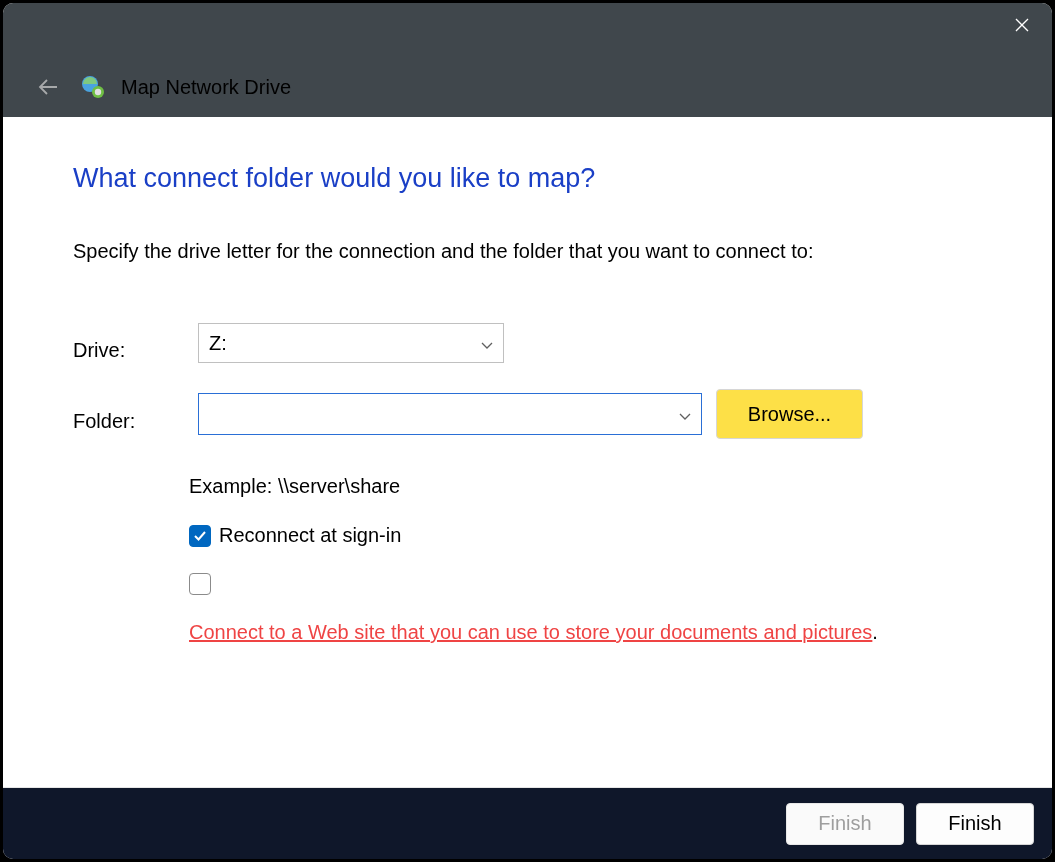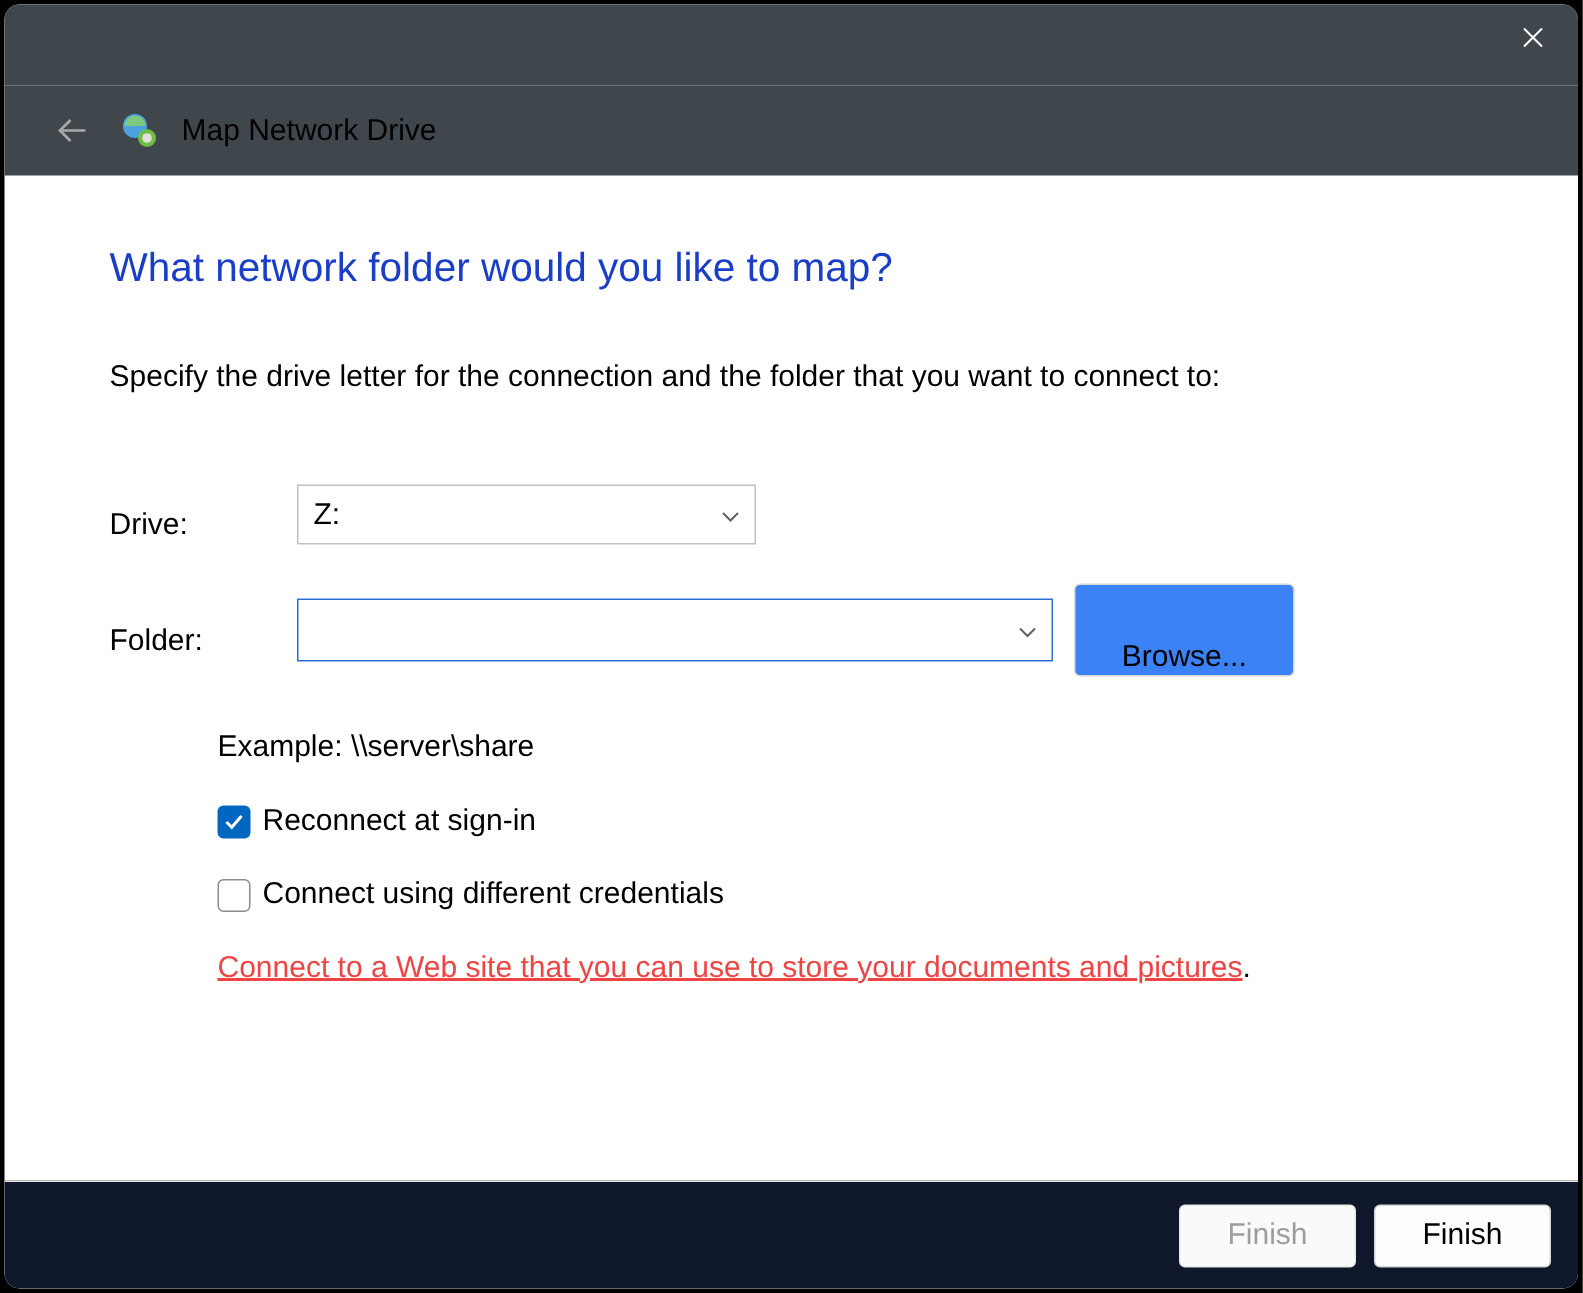--- a/index.html
+++ b/index.html
@@ -106,34 +106,34 @@
     display: flex;
     align-items: center;
     gap: 14px;
   }
   .folder-combo {
     width: 504px;
     height: 42px;
     border: 1px solid #2a6fd6;
   }
   .browse-btn {
-    width: 147px; height: 62px;
+    width: 147px; height: 50px;
     border: 1px solid #d6d6d6;
-    background: #3b82f6;
-    display: flex;
-    align-items: flex-end;
+    background: #fde047;
+    display: flex;
+    align-items: center;
     justify-content: center;
     font-size: 20px;
     color: #000;
     border-radius: 4px;
     cursor: pointer;
   }
   .sub-block {
     margin-top: 36px;
-    margin-left: 72px;
+    margin-left: 116px;
     display: flex;
     flex-direction: column;
     gap: 26px;
     font-size: 20px;
   }
   .example { color: #000; }
   .check-row {
     display: flex;
     align-items: center;
     gap: 8px;
@@ -215,21 +215,21 @@
         <circle cx="10" cy="10" r="8" fill="#4aa3df"></circle>
         <path d="M3 10 A7 7 0 0 1 17 10" fill="#7fc97f"></path>
         <circle cx="18" cy="18" r="6" fill="#6fbf44"></circle>
         <circle cx="18" cy="18" r="3.2" fill="#e0e0e0"></circle>
       </svg>
     </div>
     <div class="header-title">Map Network Drive</div>
   </div>
 
   <div class="content">
-    <div class="question">What network folder would you like to map?</div>
+    <div class="question">What connect folder would you like to map?</div>
     <div class="instruction">Specify the drive letter for the connection and the folder that you want to connect to:</div>
 
     <div class="form-grid">
       <div class="label">Drive:</div>
       <div>
         <div class="combo drive-combo">
           <span>Z:</span>
           <span class="chev">
             <svg width="12" height="8" viewBox="0 0 12 8">
                 <polyline points="1,1 6,6 11,1" fill="none" stroke="#606060" stroke-width="1.3"></polyline>
@@ -261,21 +261,20 @@
         <div class="checkbox cb-checked">
           <svg width="14" height="14" viewBox="0 0 14 14">
             <polyline points="2,7 5.5,10.5 12,3" fill="none" stroke="#fff" stroke-width="2"></polyline>
           </svg>
         </div>
         <span>Reconnect at sign-in</span>
       </div>
 
       <div class="check-row">
         <div class="checkbox cb-unchecked"></div>
-        <span>Connect using different credentials</span>
       </div>
 
       <div class="link-line">
         <span class="hyperlink">Connect to a Web site that you can use to store your documents and pictures</span><span>.</span>
       </div>
     </div>
   </div>
 
   <div class="footer">
     <div class="ftr-btn disabled">

